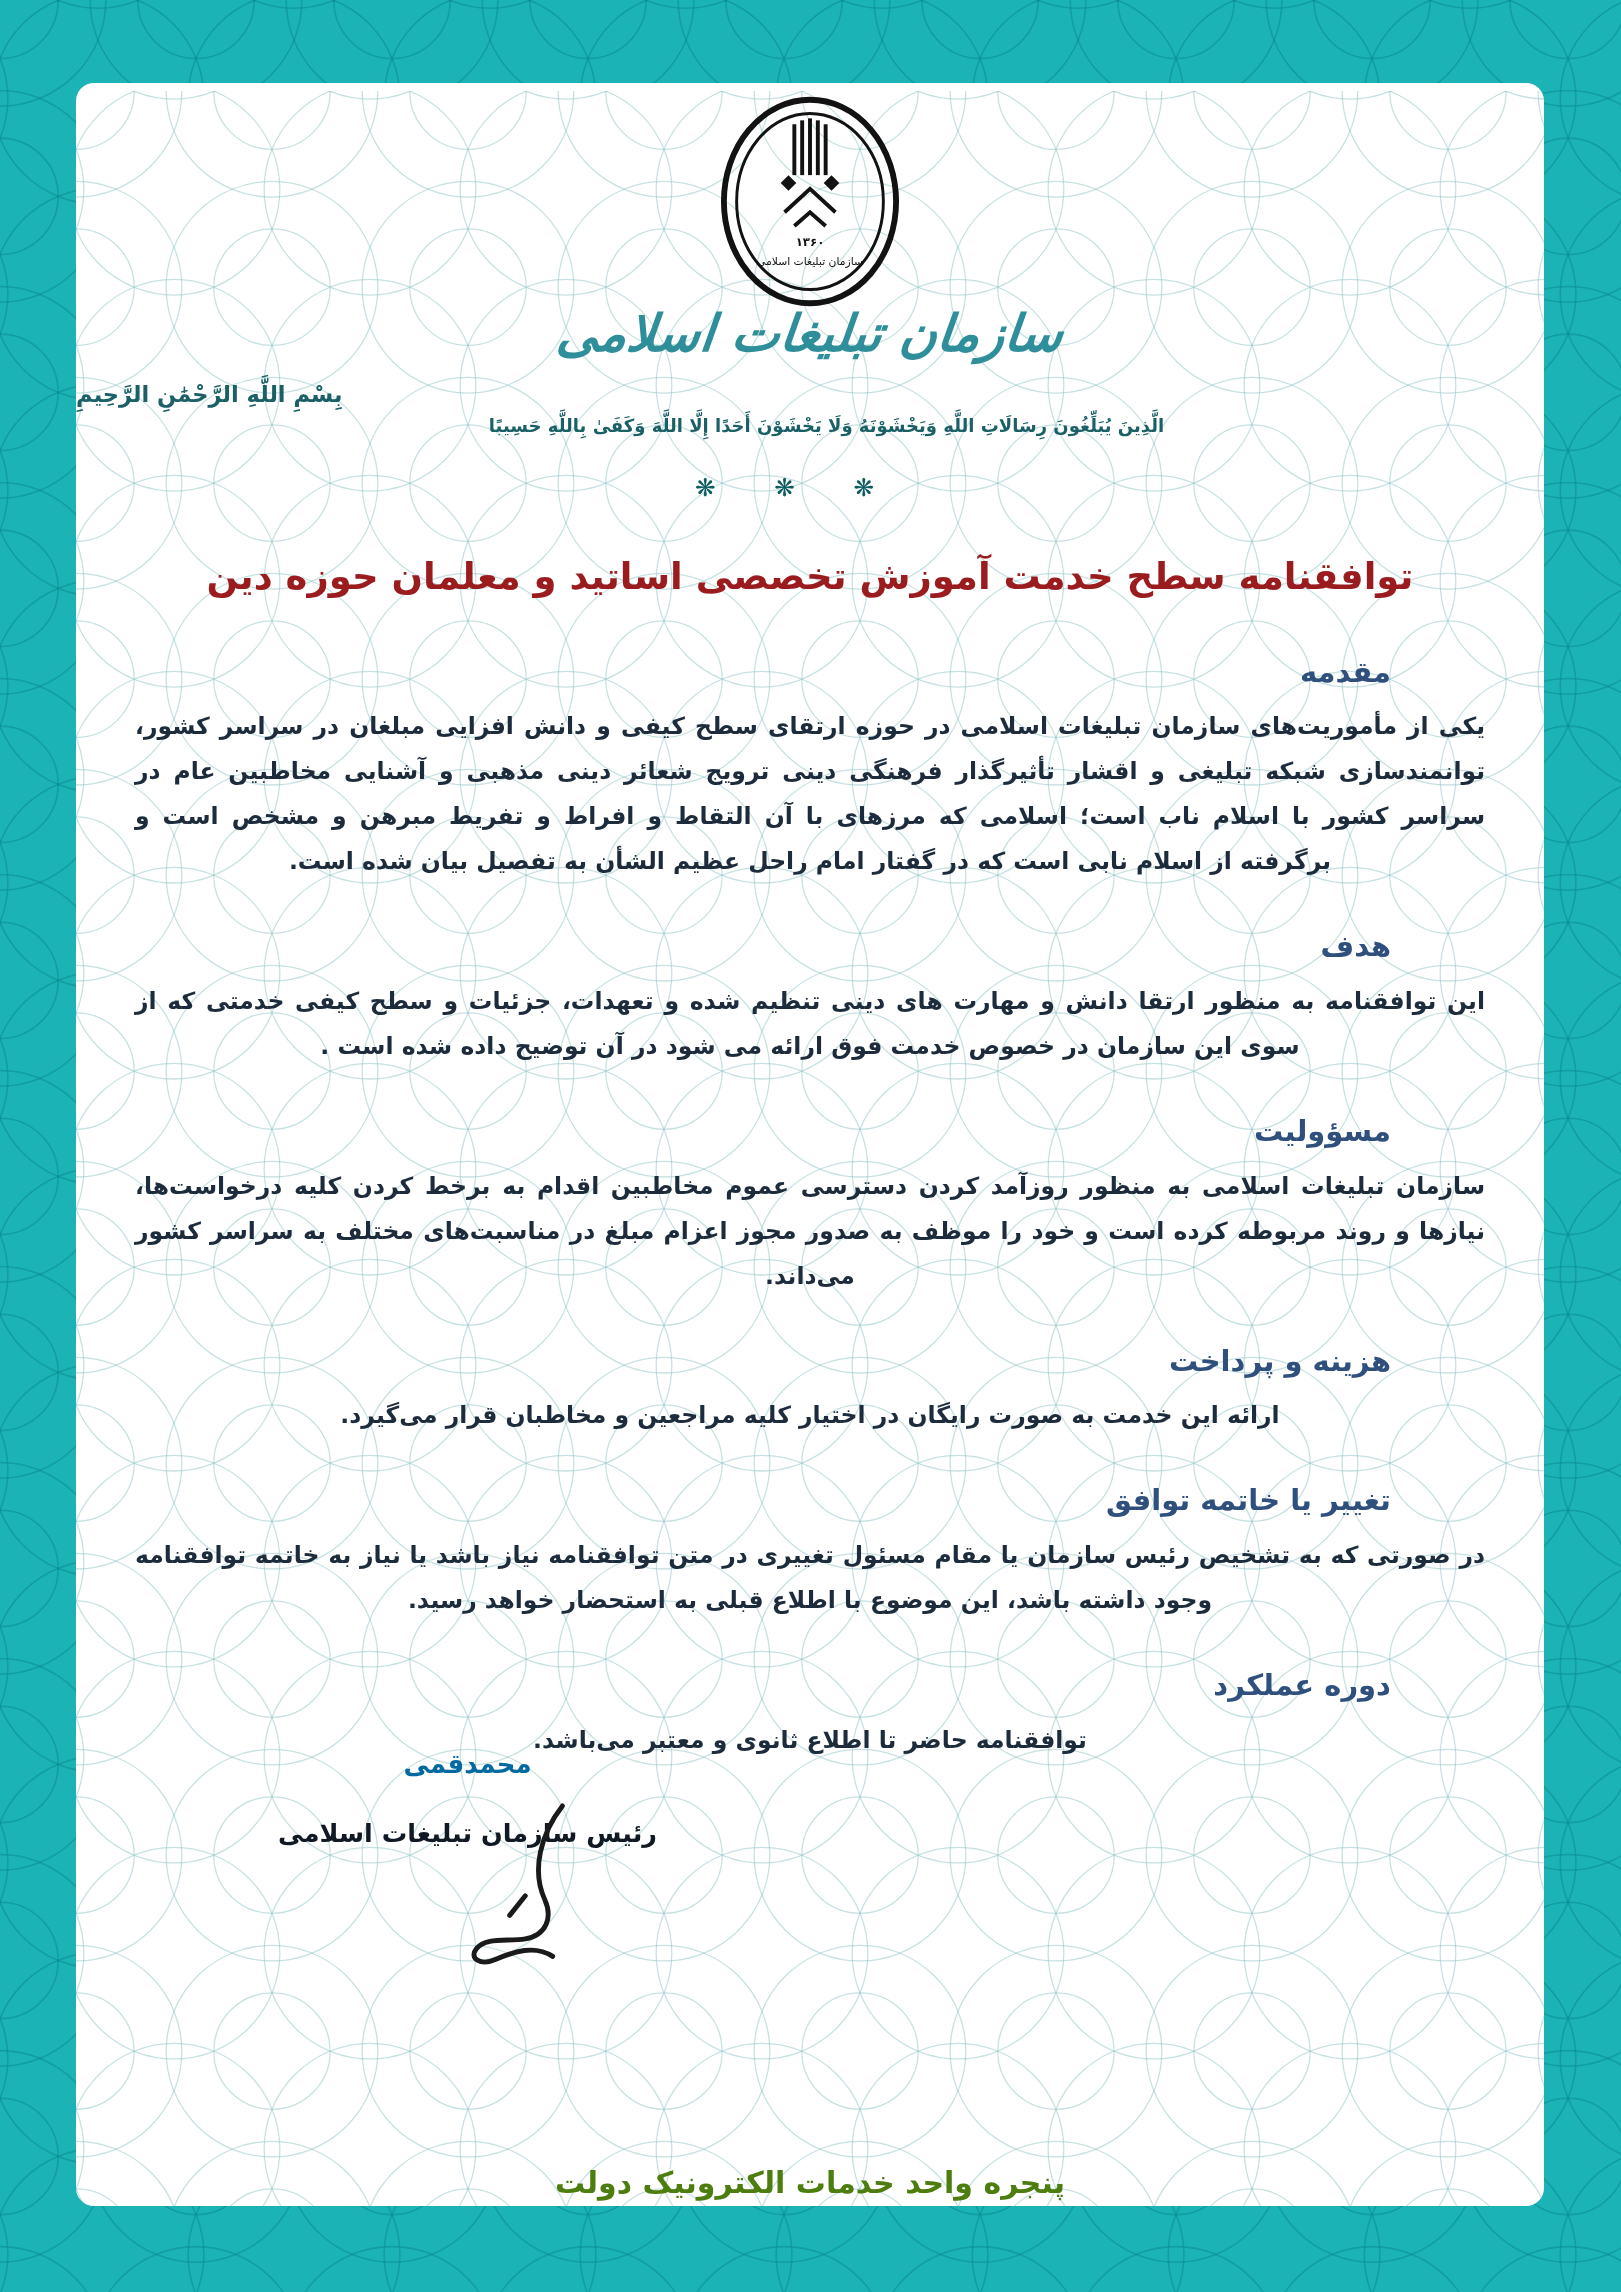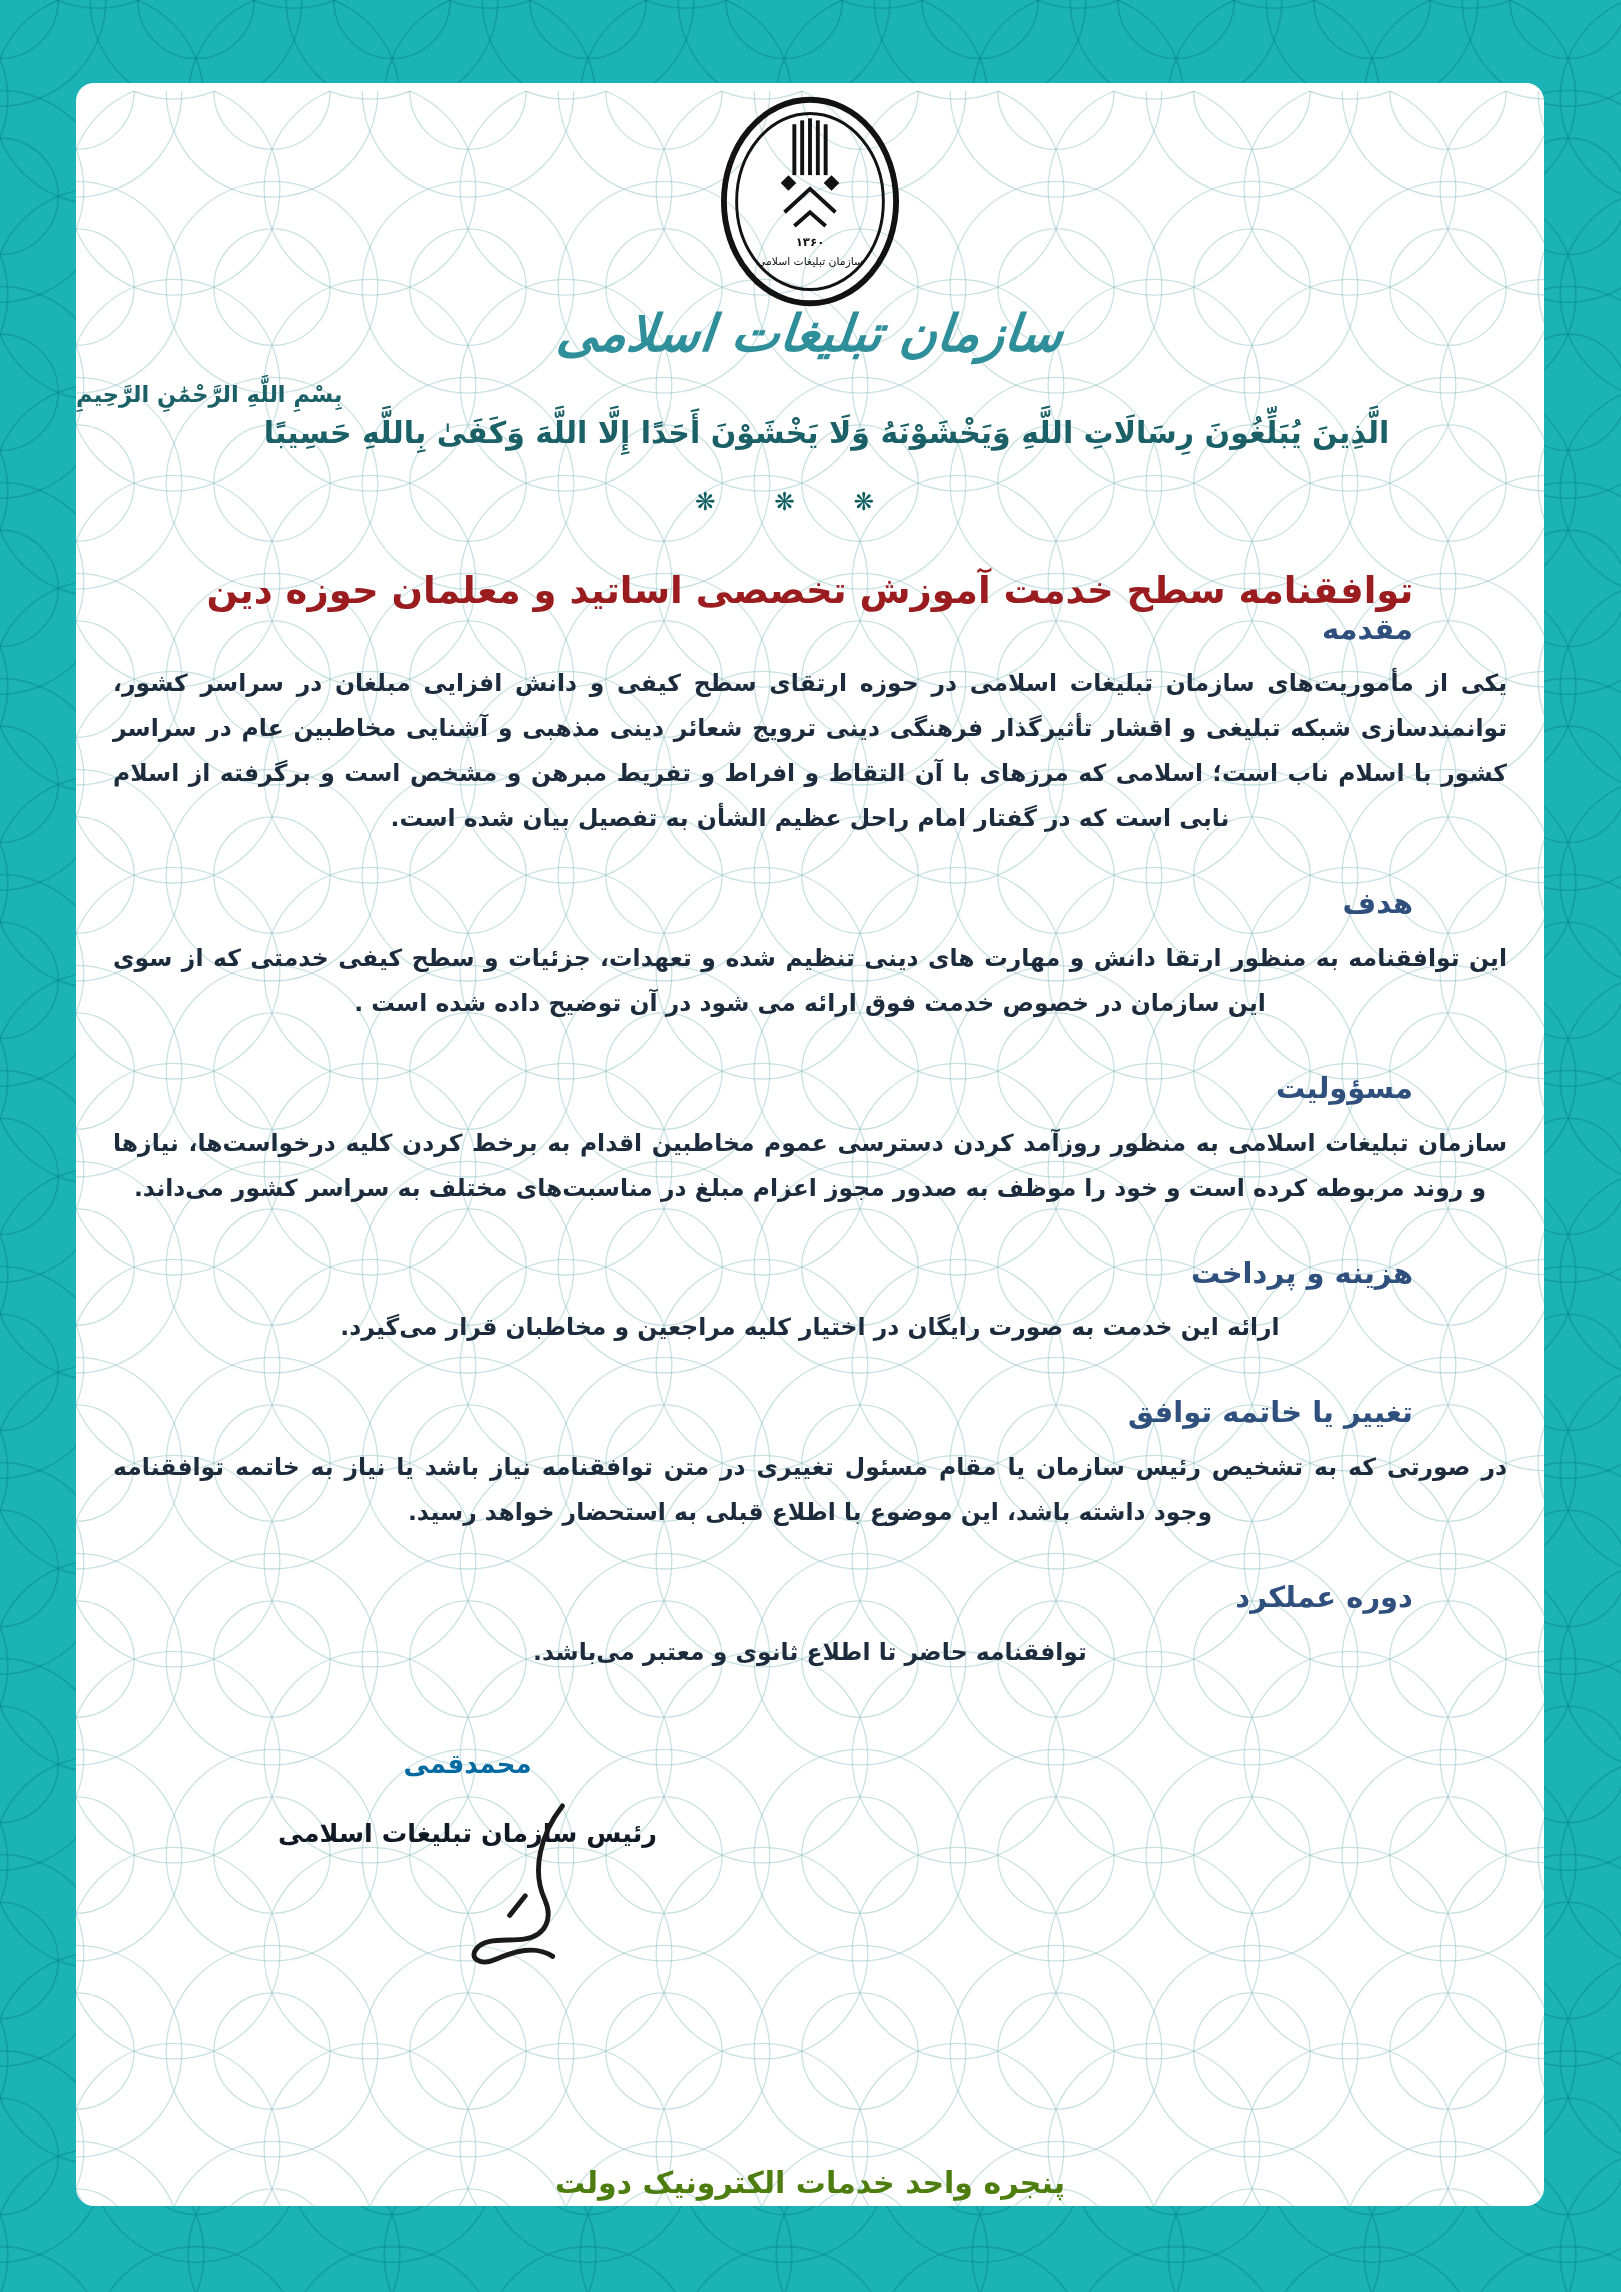--- a/index.html
+++ b/index.html
@@ -38,42 +38,43 @@
   .bismillah{
     margin-top:17.6px;
     text-align:left;
     font-size:22.5px;
     font-weight:bold;
     color:#1a6066;
   }
   .verse{
     margin-top:7.8px;
     text-align:center;
-    font-size:30px;
+    font-size:18px;
     font-weight:bold;
     color:#1a6066;
     padding-left:33px;
   }
   .ornament{
     margin-top:37px;
     text-align:center;
     font-size:24.5px;
     color:#0d5c60;
     letter-spacing:25.5px;
     text-indent:25.5px;
   }
   .doc-title{
     margin-top:53px;
     text-align:center;
     font-size:37px;
     font-weight:bold;
     color:#9a1c1f;
   }
   .sections{
-    padding:0 37px;
+    margin-top:57px;
+    padding:0 59px;
   }
   .section h2{
     margin:45px 94px 15.7px 0;
     font-size:29px;
     font-weight:bold;
     color:#2f4f7d;
     text-align:right;
   }
   .section:first-child h2{margin-top:0;}
   .section p{

